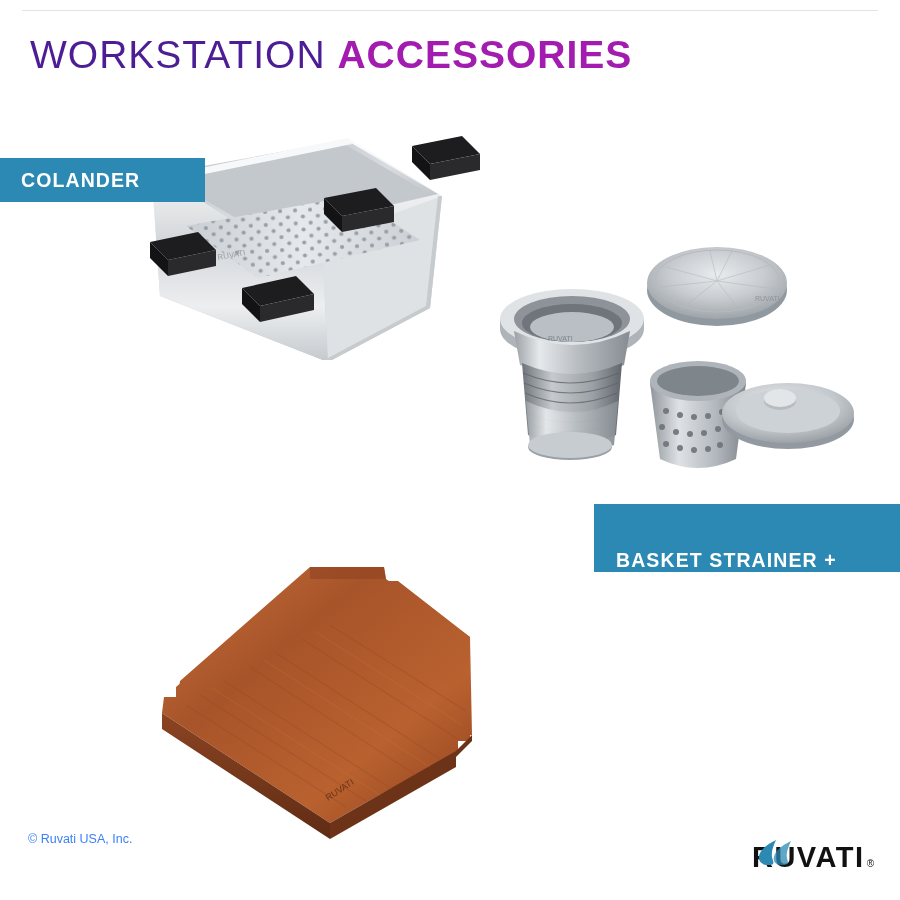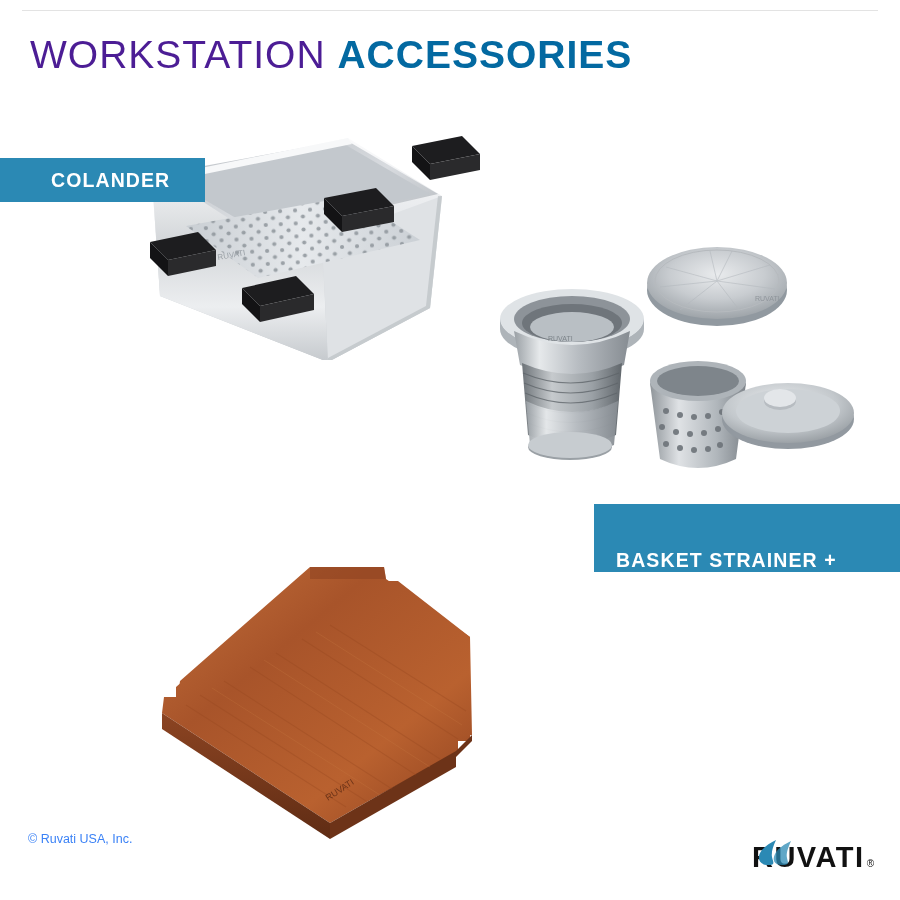--- a/index.html
+++ b/index.html
@@ -20,36 +20,36 @@
     background:#e3e3e3;
   }
 
   
   .heading {
     position:absolute; left:30px; top:33px;
     font-size:39px; letter-spacing:1px;
     white-space:nowrap;
   }
   .heading .light { color:#4c1d95; font-weight:300; }
-  .heading .bold  { color:#0369a1; font-weight:700; }
+  .heading .bold  { color:#a21caf; font-weight:700; }
 
   
   .label {
     position:absolute;
     background:#2b89b4;
     color:#ffffff;
     font-weight:700;
     letter-spacing:1.1px;
     line-height:1.18;
     display:flex;
     align-items:center;
   }
   #label-colander {
     left:0px; top:158px; width:205px; height:44px;
-    font-size:19.5px; padding-left:51px;
+    font-size:19.5px; padding-left:21px;
   }
   #label-basket {
     left:594px; top:504px; width:306px; height:68px;
     font-size:19.5px; padding-left:22px;
   }
   #label-cutting {
     left:0px; top:583px; width:278px; height:44px;
     font-size:19.5px; padding-left:33px;
   }
   .label span.l2 { display:block;margin-top:44px; }

